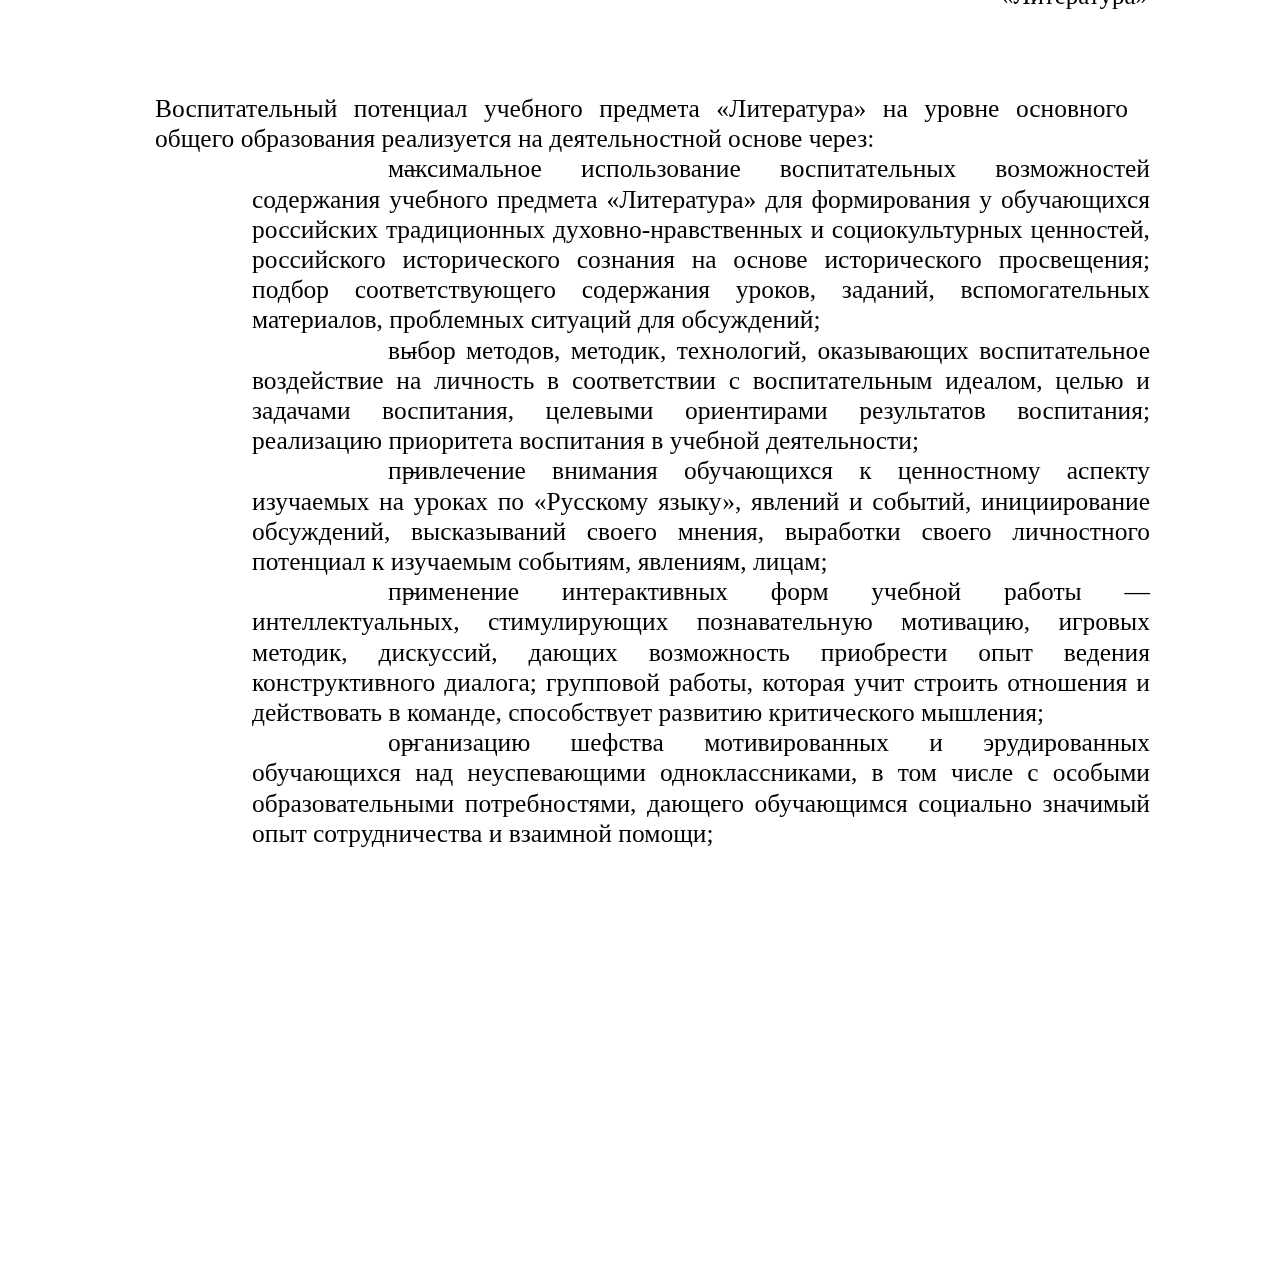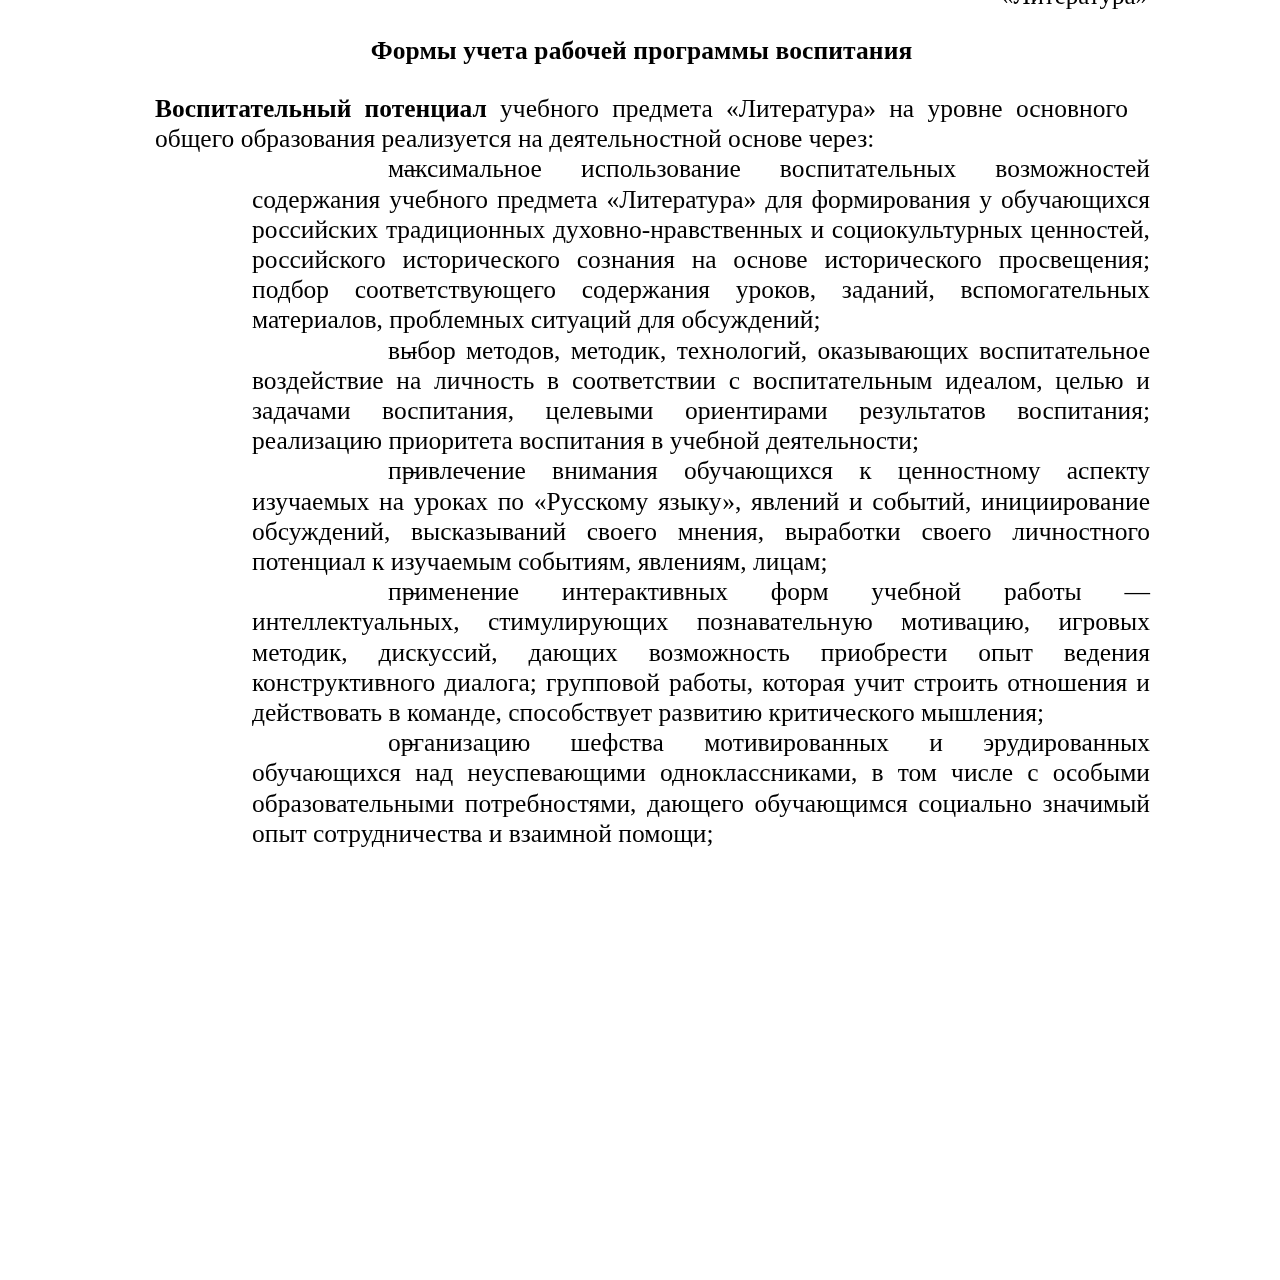--- a/index.html
+++ b/index.html
@@ -67,36 +67,35 @@
     text-indent: 0;
   }
 
   p.bullet {
     text-indent: 76px;
     margin-left: 97px;
     width: 898px;
   }
 
   .lead-bold {
-    font-weight: bold;
+    font-weight: normal;
   }
 
   .dash {
     display: inline-block;
     width: 60px;
   }
 </style>
 </head>
 <body>
 
 <div class="page">
 
   <div class="header-remnant">«Литература»</div>
 
-  <div class="doc-title">Формы учета рабочей программы воспитания</div>
 
   <div class="body-block">
 
     <p class="para intro"><span class="lead-bold">Воспитательный потенциал</span><span> учебного предмета  «Литература» на уровне основного общего образования реализуется на деятельностной основе через:</span></p>
 
     <p class="para bullet"><span class="dash">–</span><span>максимальное использование воспитательных возможностей содержания учебного предмета «Литература» для формирования у обучающихся российских традиционных духовно-нравственных и социокультурных ценностей, российского исторического сознания на основе исторического просвещения; подбор соответствующего содержания уроков, заданий, вспомогательных материалов, проблемных ситуаций для обсуждений;</span></p>
 
 
     <p class="para bullet"><span class="dash">–</span><span>выбор методов, методик, технологий, оказывающих воспитательное воздействие на личность в соответствии с воспитательным идеалом, целью и задачами воспитания, целевыми ориентирами результатов воспитания; реализацию приоритета воспитания в учебной деятельности;</span></p>
 

